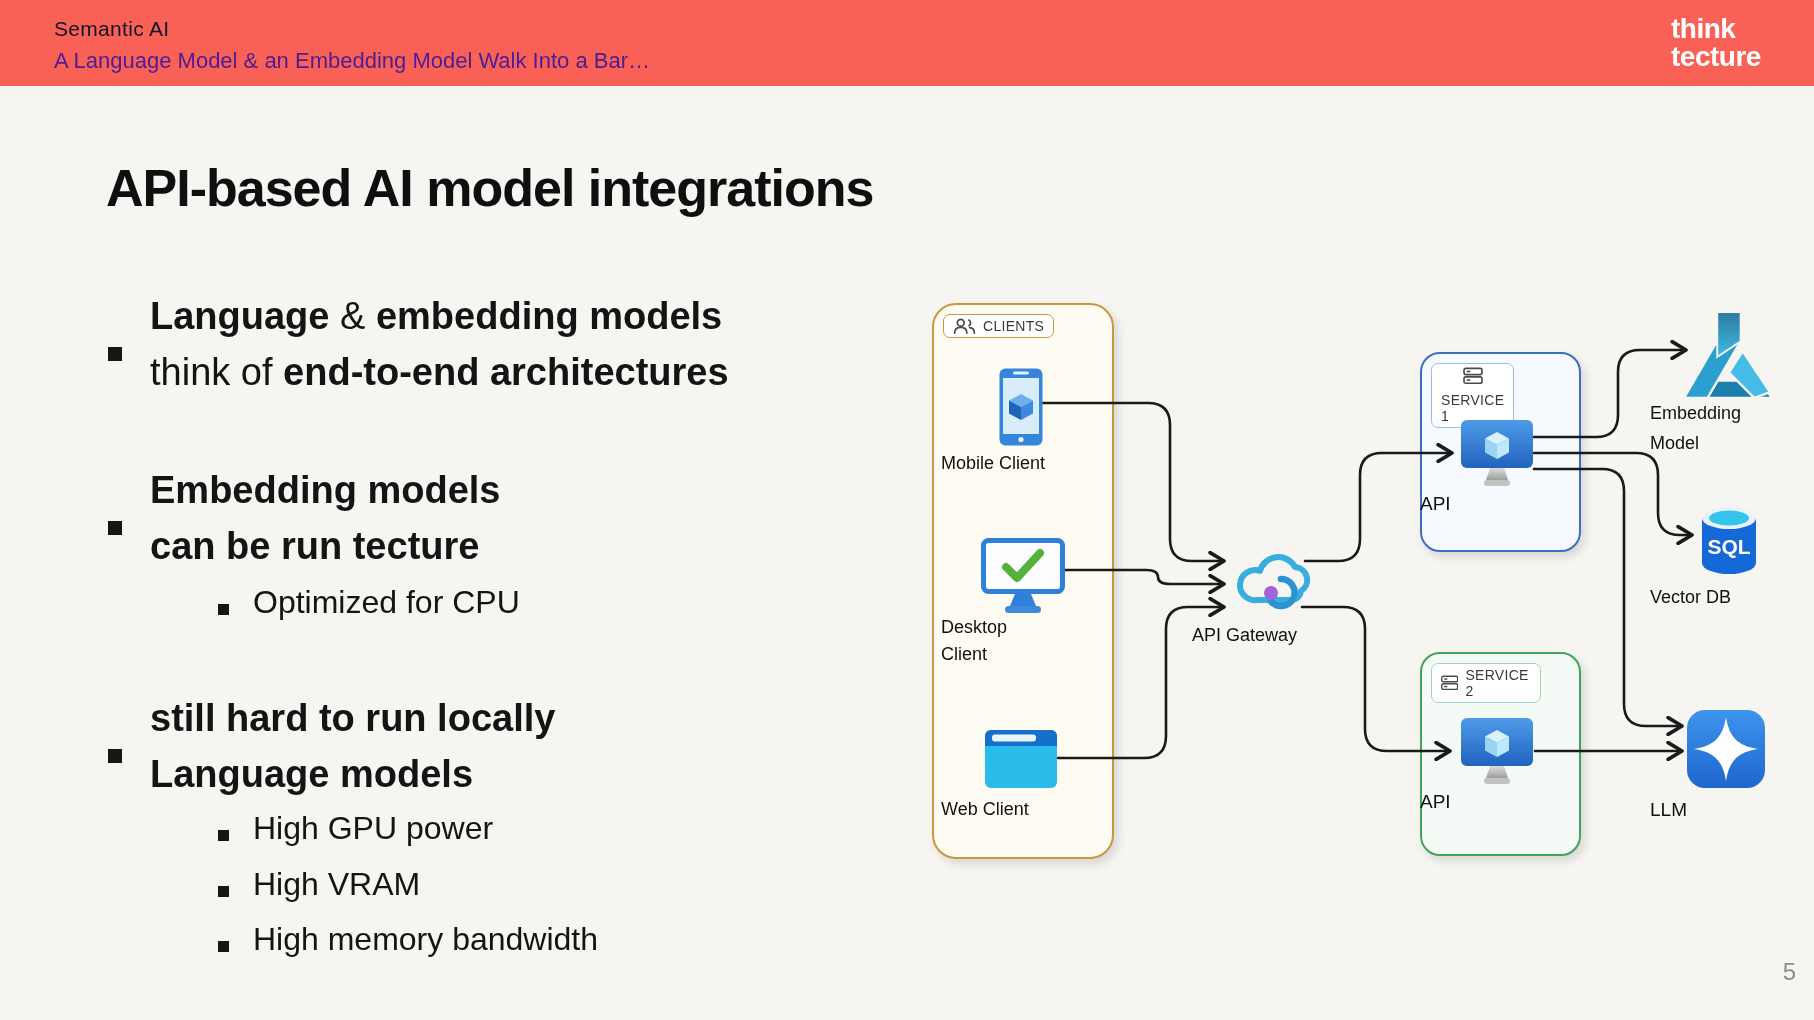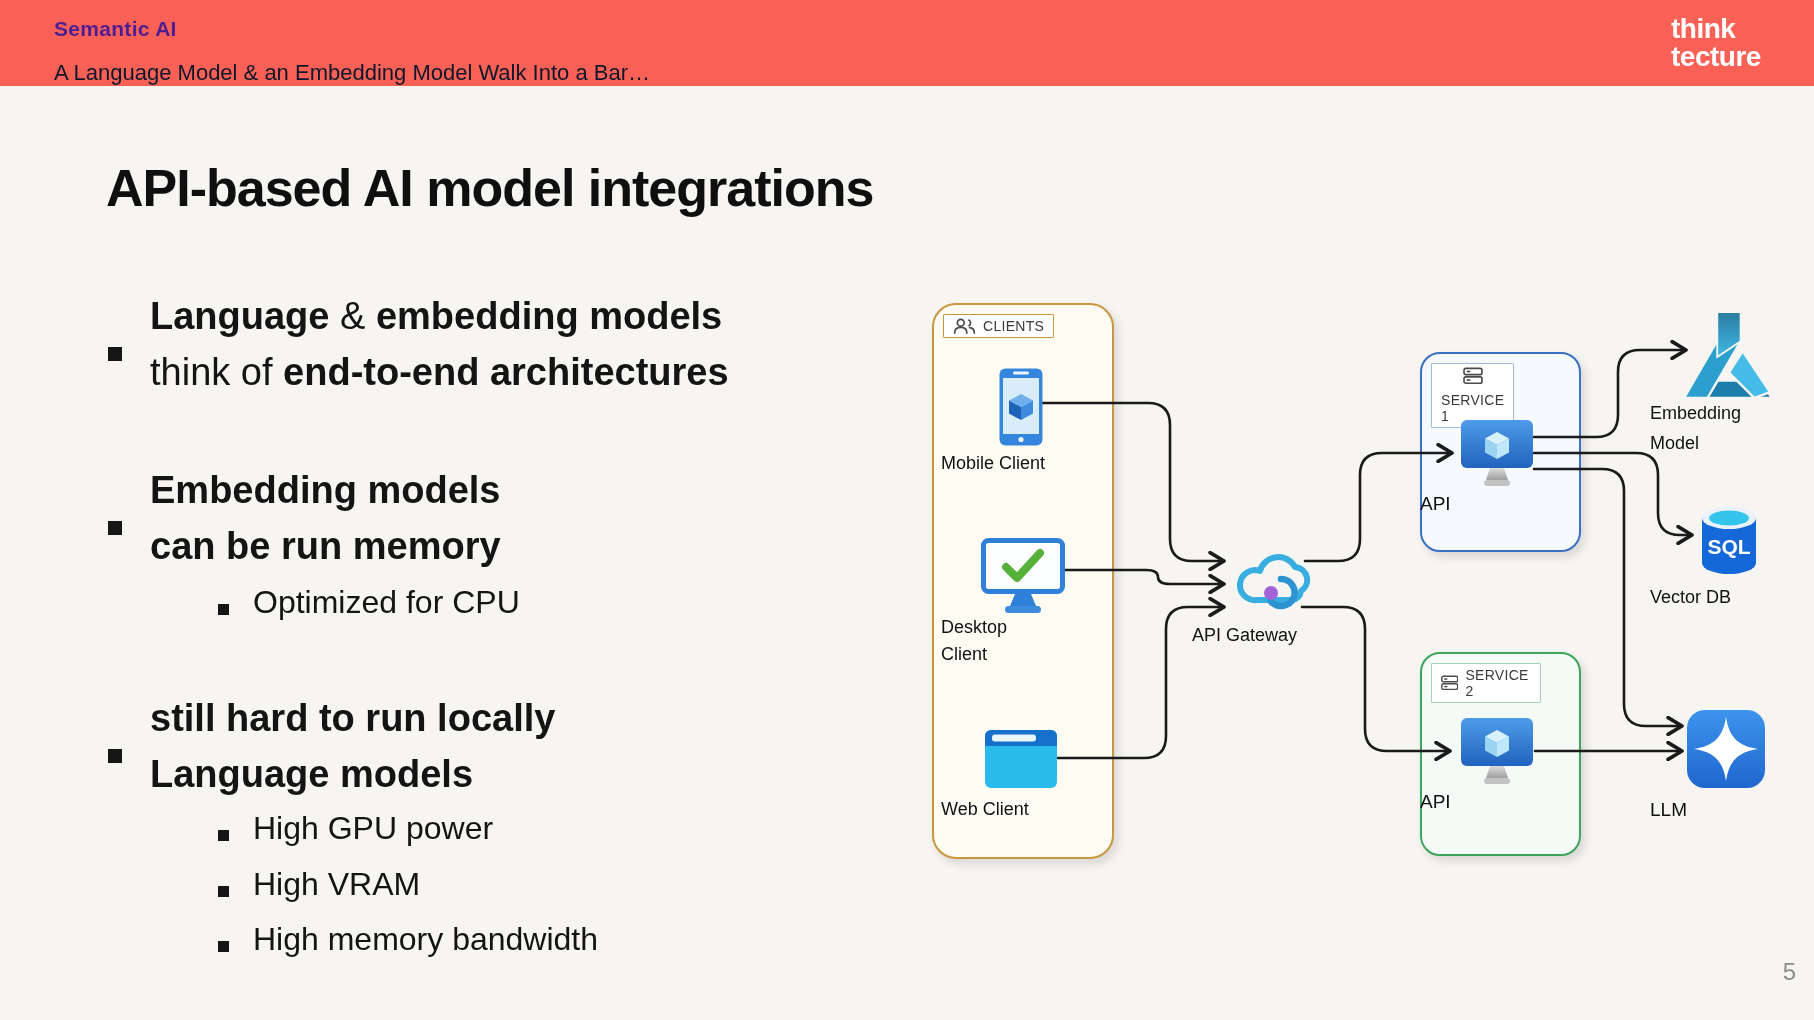--- a/index.html
+++ b/index.html
@@ -4,43 +4,43 @@
 <style>
   html,body{margin:0;padding:0;background:#dcdcdc;}
   #slide{
     position:relative;width:1814px;height:1020px;overflow:hidden;
     background:#F7F5F2;font-family:"Liberation Sans",sans-serif;color:#141414;
   }
   .abs{position:absolute;}
 
   
   #header{position:absolute;left:0;top:0;width:1814px;height:86px;background:#F96156;}
-  #kicker{position:absolute;left:54px;top:17px;font-size:21px;font-weight:bold;color:#4c1d95;letter-spacing:.3px;}
-  #subtitle{position:absolute;left:54px;top:48px;font-size:22px;color:#0f172a;margin-top:12px;}
+  #kicker{position:absolute;left:54px;top:17px;font-size:21px;font-weight:normal;color:#0f172a;letter-spacing:.3px;}
+  #subtitle{position:absolute;left:54px;top:48px;font-size:22px;color:#4c1d95;}
   #logo{position:absolute;left:1671px;top:15px;color:#fff;font-weight:bold;font-size:28px;line-height:28px;letter-spacing:-.5px;}
 
   
   #page-title{position:absolute;left:106px;top:158px;font-size:52px;font-weight:bold;letter-spacing:-1px;color:#0f0f0f;}
 
   
   .bullet{position:absolute;left:108px;display:flex;width:820px;align-items:center;}
   .bullet .sq{flex:none;width:14px;height:14px;background:#161616;margin-top:20px;margin-right:28px;}
   .bullet .bt{font-size:38px;line-height:56px;color:#141414;}
   .bullet .b{font-weight:bold;}
   .bullet.l2{left:218px;}
   .bullet.l2 .sq{width:11px;height:11px;margin-top:15px;margin-right:24px;}
   .bullet.l2 .bt{font-size:32px;line-height:44px;}
 
   
   .gbox{position:absolute;border-radius:24px;box-shadow:4px 5px 10px rgba(0,0,0,.12);}
   #clients-box{left:932px;top:303px;width:178px;height:552px;background:#FEFCF2;border:2px solid #C8973E;}
   #service1-box{left:1420px;top:352px;width:157px;height:196px;background:#F6F9FD;border:2px solid #3A70C2;border-radius:20px;}
   #service2-box{left:1420px;top:652px;width:157px;height:200px;background:#F4FAF6;border:2px solid #3EA45B;border-radius:20px;}
   .chip{position:absolute;display:inline-flex;align-items:center;gap:7px;background:#fff;
-        padding:3px 9px;border-radius:1px;font-size:14px;color:#3a3a3a;letter-spacing:.3px;}
+        padding:3px 9px;border-radius:7px;font-size:14px;color:#3a3a3a;letter-spacing:.3px;}
   #clients-chip{left:11px;top:11px;border:1.5px solid #C8973E;}
   #service1-chip{left:11px;top:11px;border:1.5px solid #9FBCE4;flex-direction:column;}
   #service2-chip{left:11px;top:11px;border:1.5px solid #A5D2B3;}
 
   .nodelabel{position:absolute;text-align:left;font-size:18px;line-height:27px;color:#111;}
   .wires{position:absolute;left:0;top:0;pointer-events:none;}
   svg{display:block;}
   #pagenum{position:absolute;left:1748px;top:958px;width:48px;text-align:right;font-size:24px;color:#8C8C8C;}
 </style>
 </head>
@@ -64,21 +64,21 @@
     <div class="bt">
       <div><span class="b">Language</span><span> &amp; </span><span class="b">embedding models</span></div>
       <div><span>think of </span><span class="b">end-to-end architectures</span></div>
     </div>
   </div>
 
   <div class="bullet" style="top:462px">
     <span class="sq"></span>
     <div class="bt b">
       <div>Embedding models</div>
-      <div>can be run memory</div>
+      <div>can be run tecture</div>
     </div>
   </div>
 
   <div class="bullet l2" style="top:580px">
     <span class="sq"></span>
     <div class="bt">Optimized for CPU</div>
   </div>
 
   <div class="bullet" style="top:690px">
     <span class="sq"></span>

